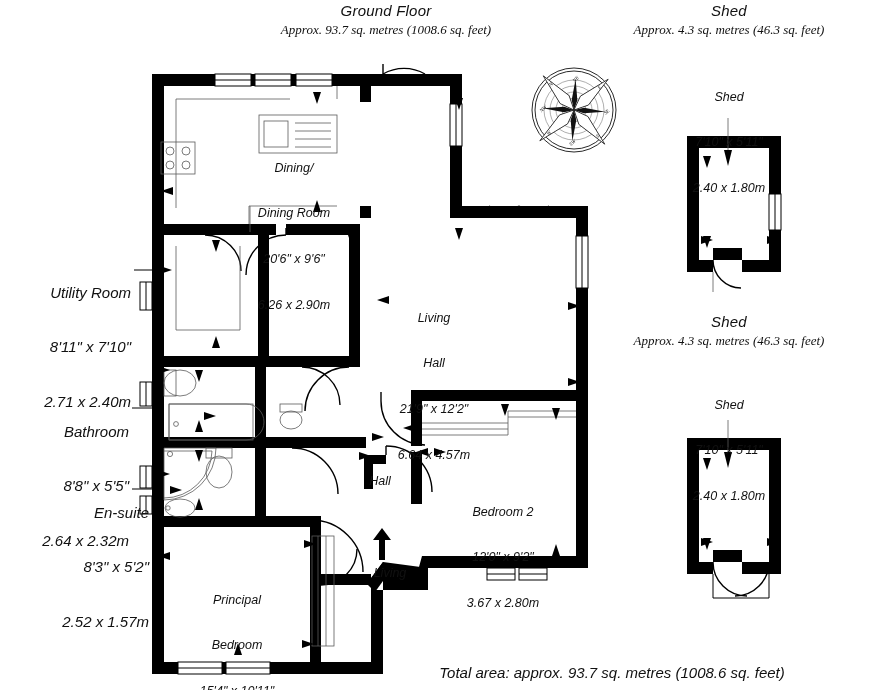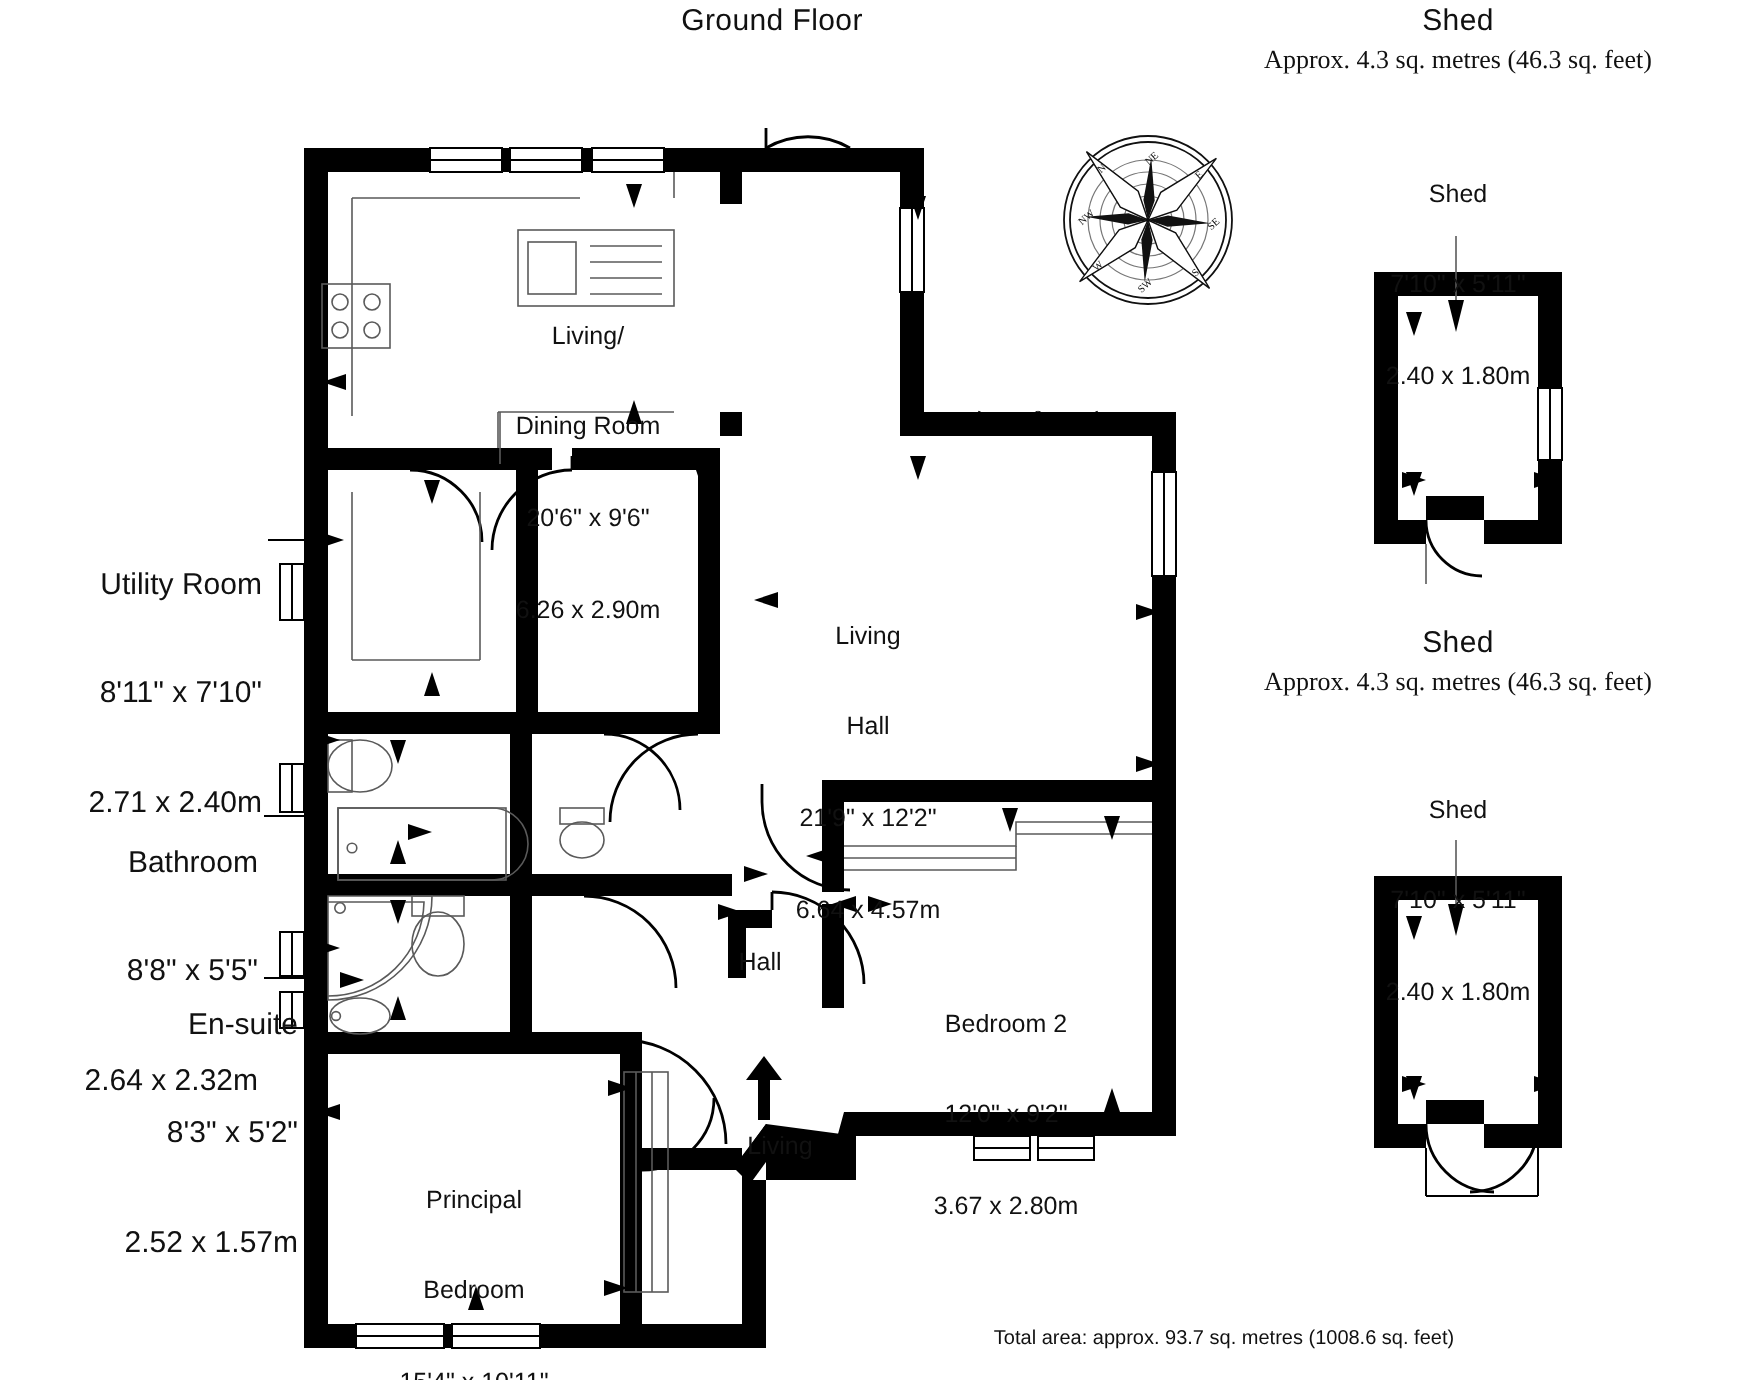--- a/index.html
+++ b/index.html
@@ -1,48 +1,49 @@
 <!DOCTYPE html>
 <html><head>
 <meta charset="utf-8">
 <style>
   html,body{margin:0;padding:0;background:#ffffff;}
   body{
     width:880px;height:690px;position:relative;overflow:hidden;
     font-family:"Liberation Sans", sans-serif;color:#111;
   }
-  .page{position:absolute;inset:0;}
+  .page{position:absolute;inset:0;font-style:italic;}
   .txt{position:absolute;white-space:pre;line-height:1.22;}
   .ctr{transform:translateX(-50%);text-align:center;}
   .rgt{text-align:right;}
   .heading{font-size:15px;font-weight:400;letter-spacing:.2px;}
   .sub{font-family:"Liberation Serif", serif;font-size:13px;}
   .roomlabel{font-size:12.5px;}
   .smalllabel{font-size:15px;}
-  .total{font-size:10px;}
+  .total{font-size:15px;}
   svg{position:absolute;left:0;top:0;}
   .wall{fill:#000;}
   .thin{fill:none;stroke:#000;stroke-width:1;}
   .thin2{fill:none;stroke:#000;stroke-width:1.4;}
   .hair{fill:none;stroke:#5a5a5a;stroke-width:.8;}
   .leader{fill:none;stroke:#000;stroke-width:1;}
   .arrow{fill:#000;}
   .winfill{fill:#ffffff;stroke:#000;stroke-width:1;}
   .compass-dark{fill:#111;}
   .compass-light{fill:#ffffff;stroke:#111;stroke-width:.7;}
   .compass-ring{fill:none;stroke:#111;stroke-width:.9;}
   .compass-ring-thin{fill:none;stroke:#777;stroke-width:.6;}
   .compass-txt{font-family:"Liberation Serif", serif;font-size:5.2px;fill:#111;}
 </style>
 </head>
 <body>
 
 <div class="page">
 
   <div class="txt ctr heading" style="left:386px;top:2px;">Ground Floor</div>
+  <div class="txt ctr sub" style="left:386px;top:22px;">Approx. 93.7 sq. metres (1008.6 sq. feet)</div>
 
   <div class="txt ctr heading" style="left:729px;top:2px;">Shed</div>
   <div class="txt ctr sub" style="left:729px;top:22px;">Approx. 4.3 sq. metres (46.3 sq. feet)</div>
 
   <div class="txt ctr heading" style="left:729px;top:313px;">Shed</div>
   <div class="txt ctr sub" style="left:729px;top:333px;">Approx. 4.3 sq. metres (46.3 sq. feet)</div>
 
   <svg width="880" height="690" viewBox="0 0 880 690">
 
     <g>
@@ -355,21 +356,21 @@
         <text class="compass-txt" x="22" y="-20" text-anchor="middle">NE</text>
         <text class="compass-txt" x="23" y="25" text-anchor="middle">SE</text>
         <text class="compass-txt" x="-23" y="25" text-anchor="middle">SW</text>
         <text class="compass-txt" x="-22" y="-20" text-anchor="middle">NW</text>
       </g>
     </g>
 
   </svg>
 
   <div class="txt ctr roomlabel" style="left:294px;top:130px;">
-    <div>Living/</div>
+    <div>Dining/</div>
     <div>Dining Room</div>
     <div>20'6" x 9'6"</div>
     <div>6.26 x 2.90m</div>
   </div>
 
   <div class="txt ctr roomlabel" style="left:434px;top:280px;">
     <div>Living</div>
     <div>Hall</div>
     <div>21'9" x 12'2"</div>
     <div>6.64 x 4.57m</div>

